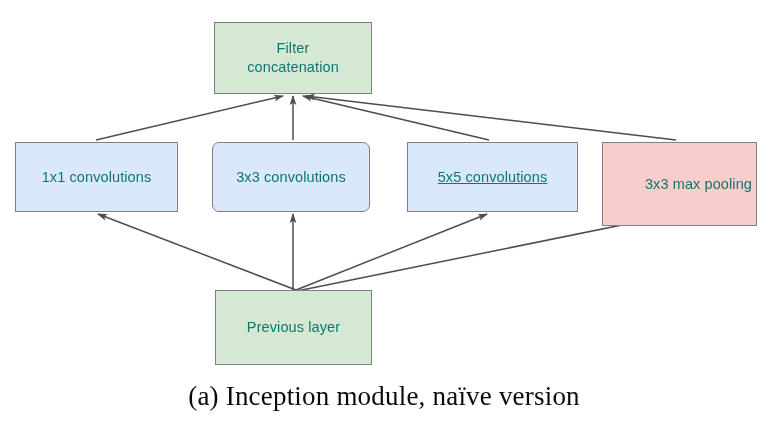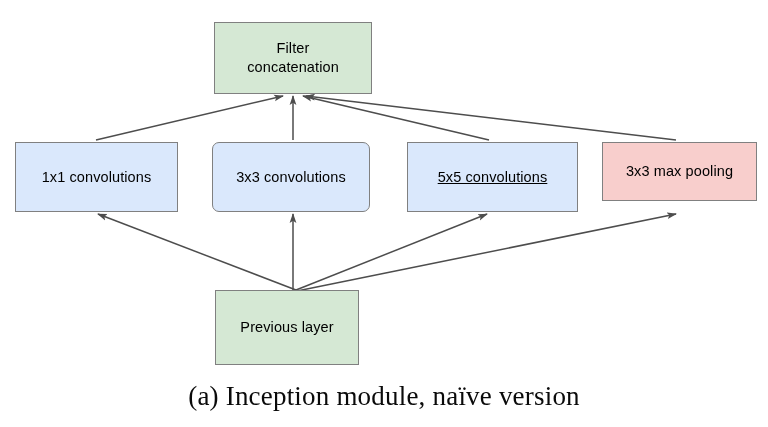--- a/index.html
+++ b/index.html
@@ -28,21 +28,21 @@
     position: absolute;
     box-sizing: border-box;
     border: 1.4px solid #808080;
     display: flex;
     align-items: center;
     justify-content: center;
     text-align: center;
     font-family: "Liberation Sans", sans-serif;
     font-size: 14.5px;
     line-height: 1.28;
-    color: #000000;
+    color: #0f766e;
     letter-spacing: 0.1px;
   }
   .node-green { background: #d5e8d4; }
   .node-blue  { background: #dae8fc; }
   .node-pink  { background: #f8cecc; }
 
   .node-label {
     display: block;
     padding: 0 4px;
     white-space: pre-line;
@@ -99,23 +99,23 @@
   </div>
 
   <div class="node-box node-blue" style="left:212px; top:142px; width:158px; height:70px;border-radius:7px;">
     <span class="node-label">3x3 convolutions</span>
   </div>
 
   <div class="node-box node-blue" style="left:407px; top:142px; width:171px; height:70px;text-decoration:underline;">
     <span class="node-label">5x5 convolutions</span>
   </div>
 
-  <div class="node-box node-pink" style="left:602px; top:142px; width:155px; height:59px;">
+  <div class="node-box node-pink" style="left:602px; top:142px; width:155px; height:84px;justify-content:flex-end;">
     <span class="node-label">3x3 max pooling</span>
   </div>
 
-  <div class="node-box node-green" style="left:215px; top:290px; width:144px; height:75px;">
+  <div class="node-box node-green" style="left:215px; top:290px; width:157px; height:75px;">
     <span class="node-label">Previous layer</span>
   </div>
 
   <div id="caption">(a) Inception module, naïve version</div>
 
 </div>
 
 </body></html>

